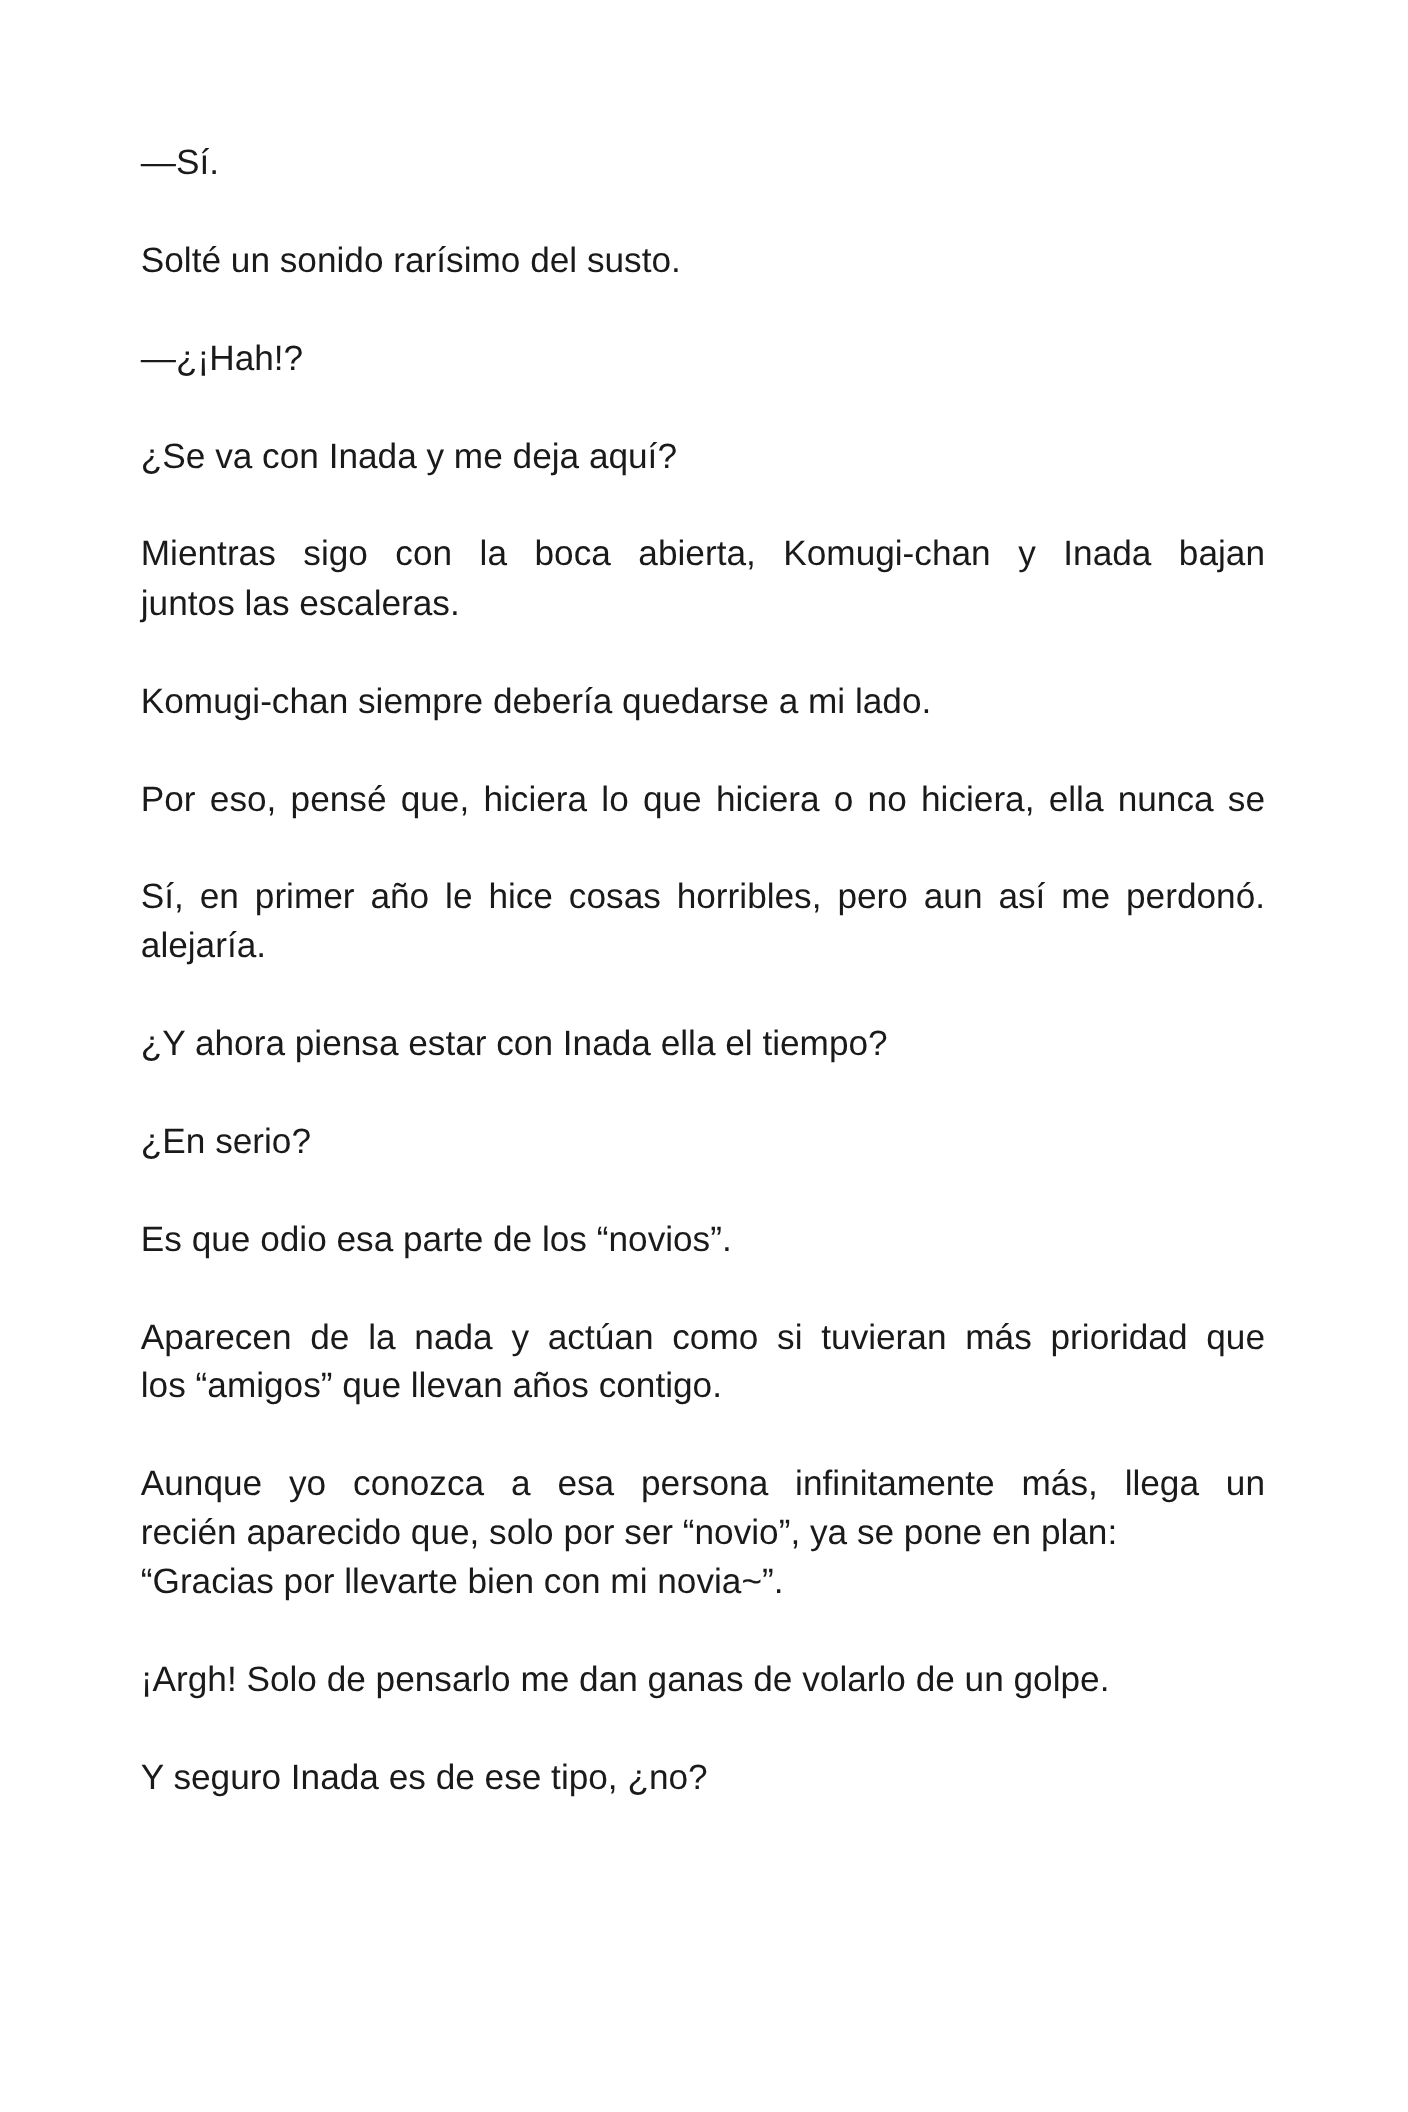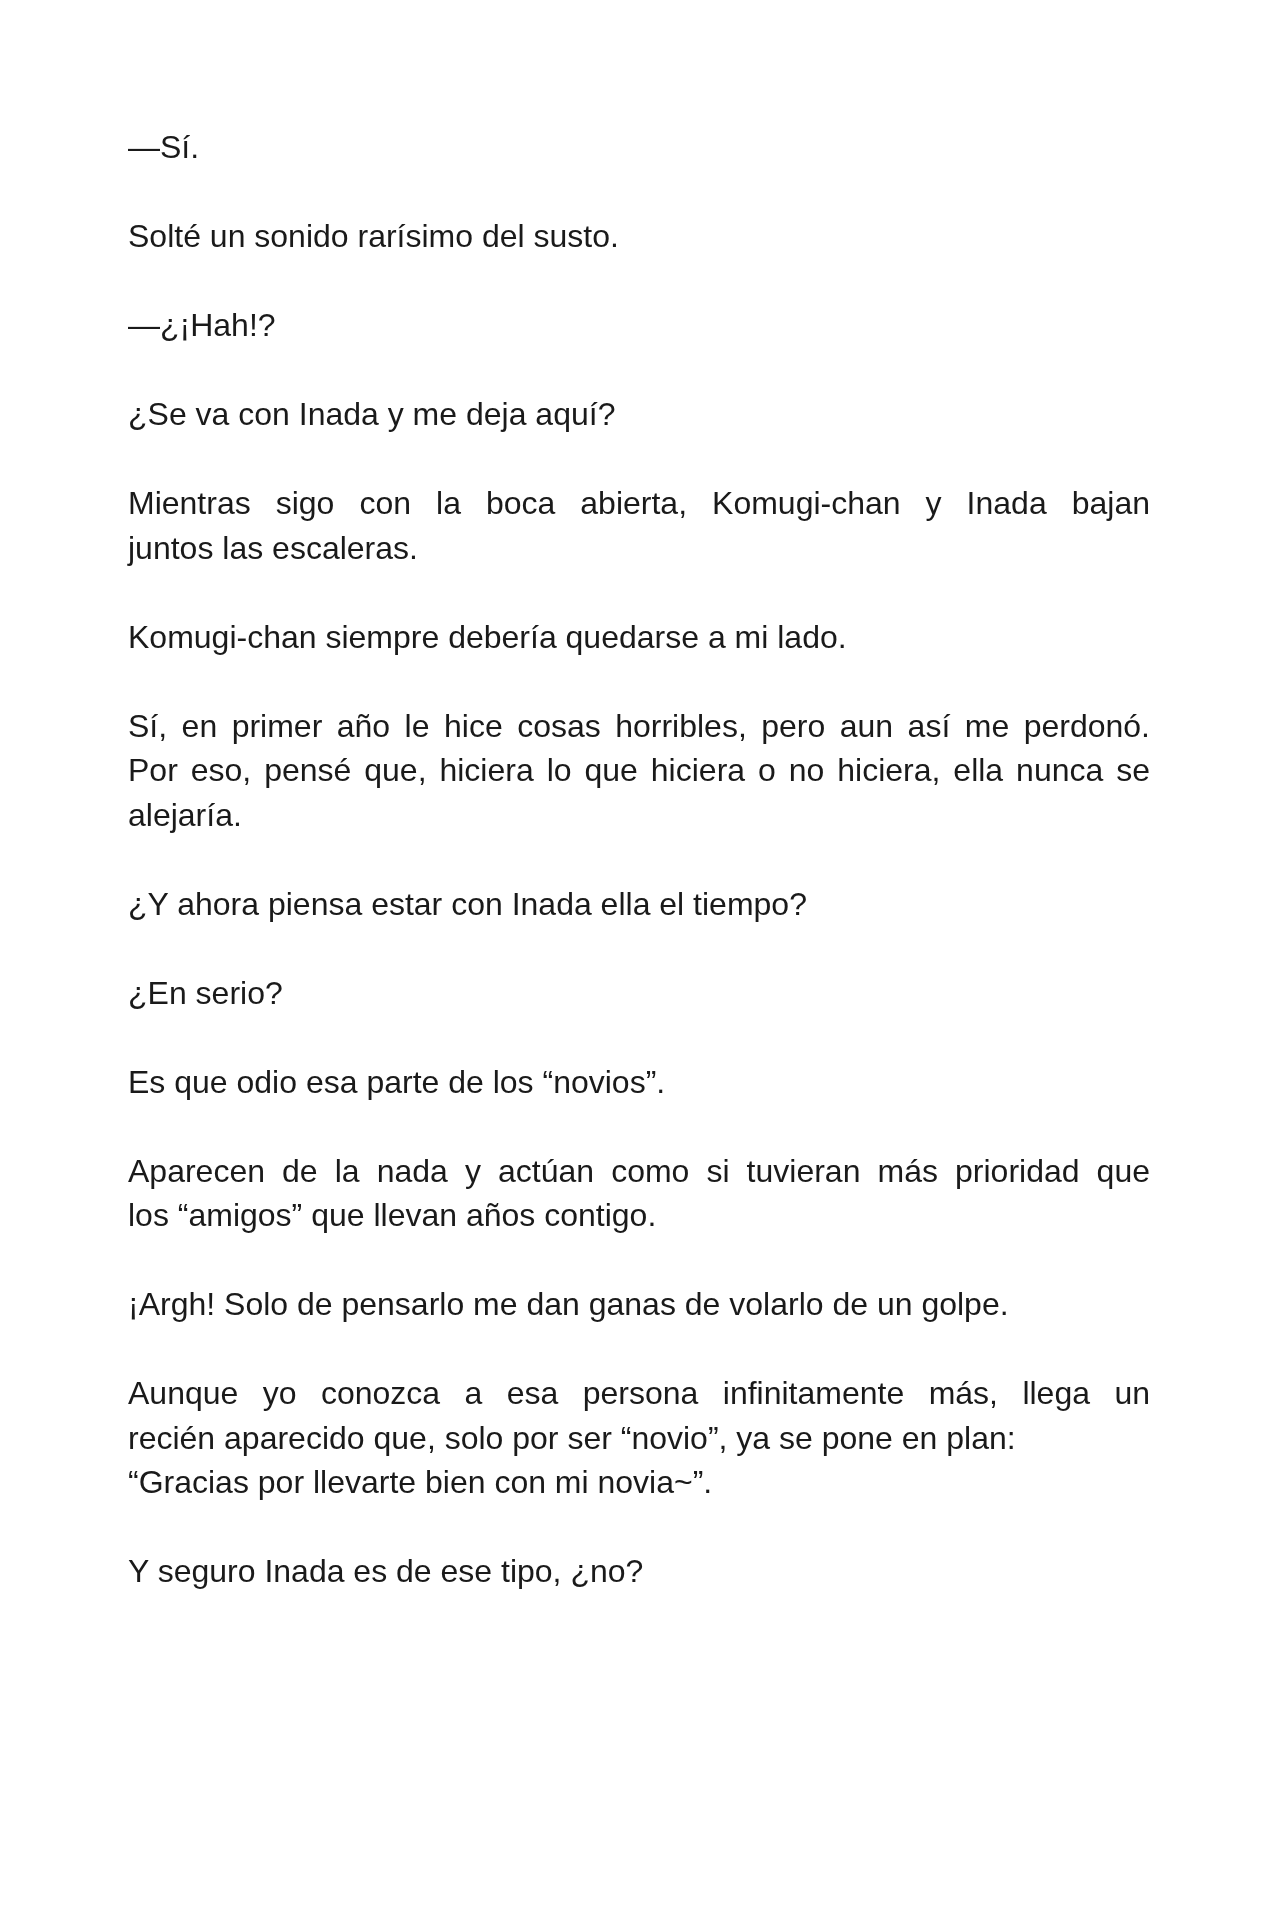--- a/index.html
+++ b/index.html
@@ -37,20 +37,21 @@
     .line {
       display: block;
       height: 44.5px;
       white-space: nowrap;
     }
     .line.justify {
       text-align: justify;
       text-align-last: justify;
       white-space: normal;
       overflow: hidden;
+      margin-top: 44px;
     }
   </style>
 </head>
 <body>
 
 <div class="page">
   <div class="text-column">
 
     <p class="para">
       <span class="line">—Sí.</span>
@@ -73,22 +74,22 @@
       <span class="line justify">Mientras sigo con la boca abierta, Komugi-chan y Inada bajan</span>
       <span class="line">juntos las escaleras.</span>
     </p>
 
 
     <p class="para">
       <span class="line">Komugi-chan siempre debería quedarse a mi lado.</span>
     </p>
 
     <p class="para">
+      <span class="line justify">Por eso, pensé que, hiciera lo que hiciera o no hiciera, ella nunca se</span>
       <span class="line justify">Sí, en primer año le hice cosas horribles, pero aun así me perdonó.</span>
-      <span class="line justify">Por eso, pensé que, hiciera lo que hiciera o no hiciera, ella nunca se</span>
       <span class="line">alejaría.</span>
     </p>
 
     <p class="para">
       <span class="line">¿Y ahora piensa estar con Inada ella el tiempo?</span>
     </p>
 
     <p class="para">
       <span class="line">¿En serio?</span>
     </p>
@@ -96,27 +97,27 @@
     <p class="para">
       <span class="line">Es que odio esa parte de los “novios”.</span>
     </p>
 
     <p class="para">
       <span class="line justify">Aparecen de la nada y actúan como si tuvieran más prioridad que</span>
       <span class="line">los “amigos” que llevan años contigo.</span>
     </p>
 
     <p class="para">
-      <span class="line">¡Argh! Solo de pensarlo me dan ganas de volarlo de un golpe.</span>
+      <span class="line justify">Aunque yo conozca a esa persona infinitamente más, llega un</span>
+      <span class="line">recién aparecido que, solo por ser “novio”, ya se pone en plan:</span>
+      <span class="line">“Gracias por llevarte bien con mi novia~”.</span>
     </p>
 
     <p class="para">
-      <span class="line justify">Aunque yo conozca a esa persona infinitamente más, llega un</span>
-      <span class="line">recién aparecido que, solo por ser “novio”, ya se pone en plan:</span>
-      <span class="line">“Gracias por llevarte bien con mi novia~”.</span>
+      <span class="line">¡Argh! Solo de pensarlo me dan ganas de volarlo de un golpe.</span>
     </p>
 
     <p class="para">
       <span class="line">Y seguro Inada es de ese tipo, ¿no?</span>
     </p>
 
   </div>
 </div>
 
 </body></html>

